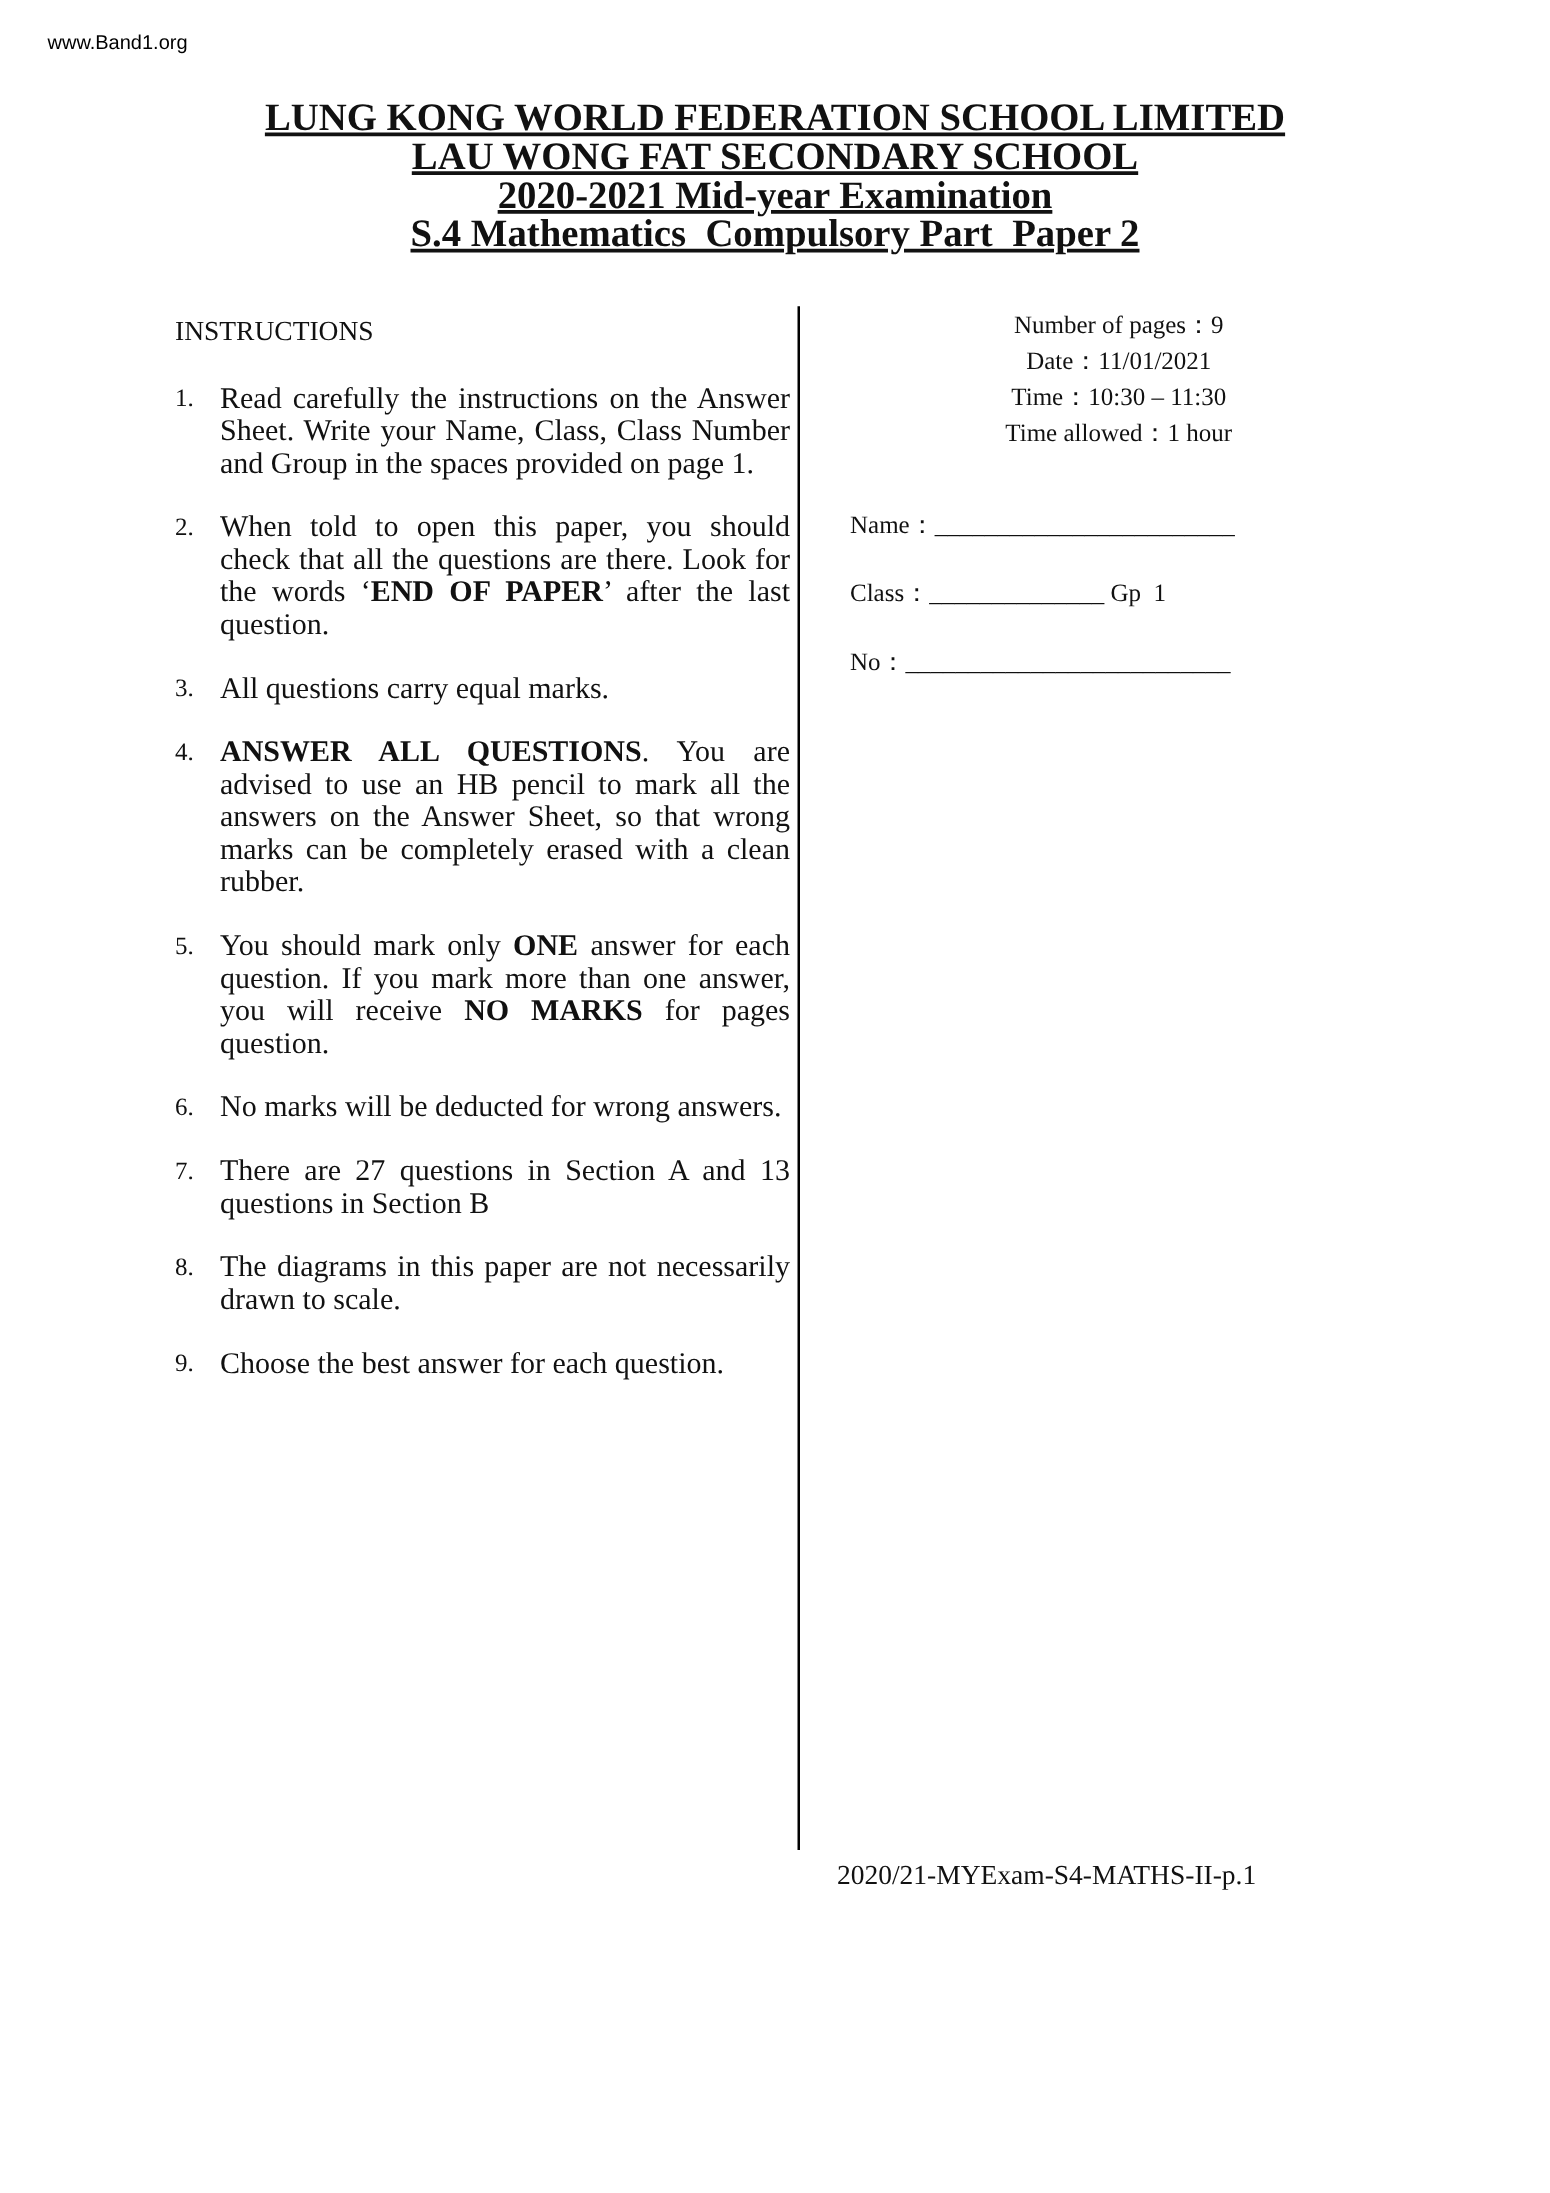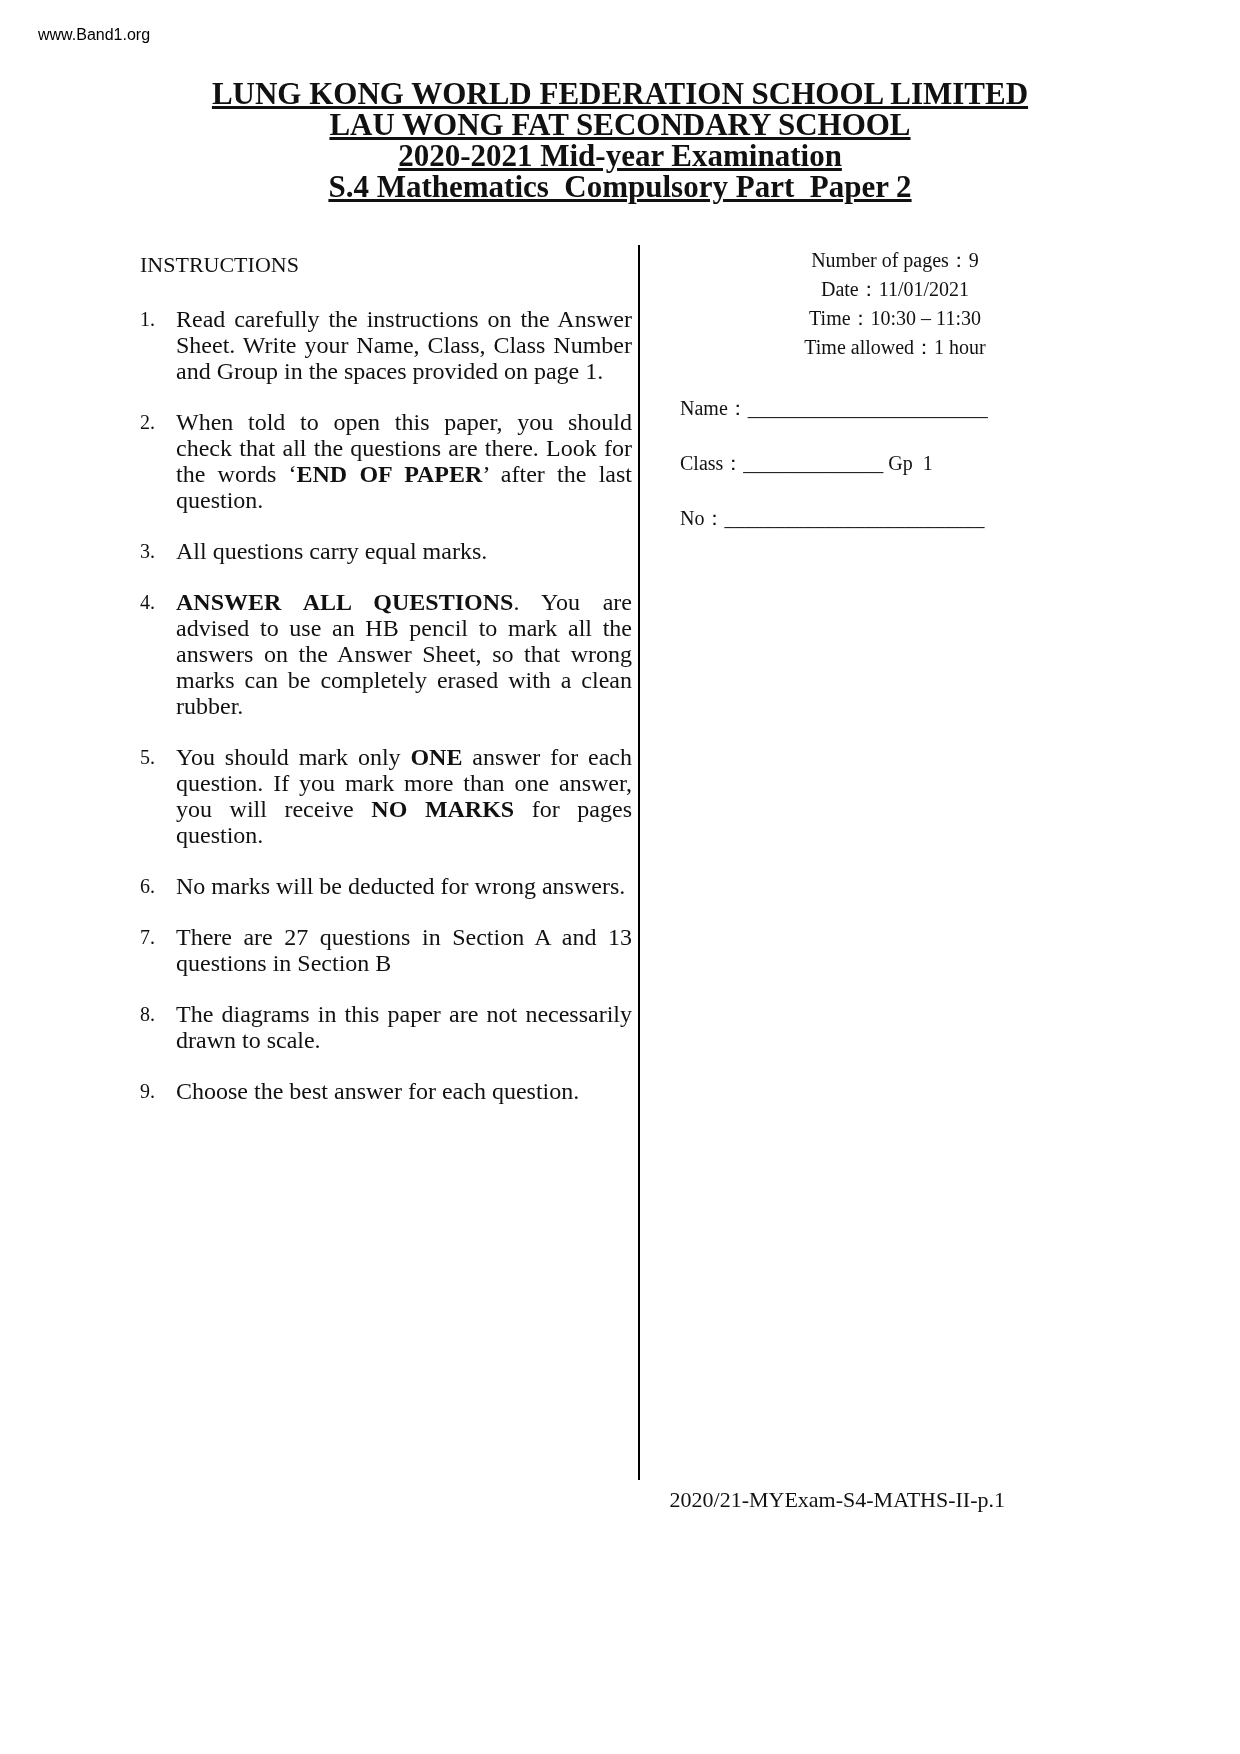--- a/index.html
+++ b/index.html
@@ -76,21 +76,21 @@
     top: 246px;
     left: 680px;
     width: 430px;
   }
   .info-line {
     font-size: 20px;
     line-height: 29px;
     white-space: pre-wrap;
     text-align: center;
   }
-  .fields { margin-top: 32px; }
+  .fields { margin-top: 44px; }
   .field-line {
     font-size: 20px;
     line-height: 29px;
     margin-bottom: 26px;
     white-space: pre-wrap;
   }
   .footer {
     position: absolute;
     top: 1487px;
     right: 235px;

